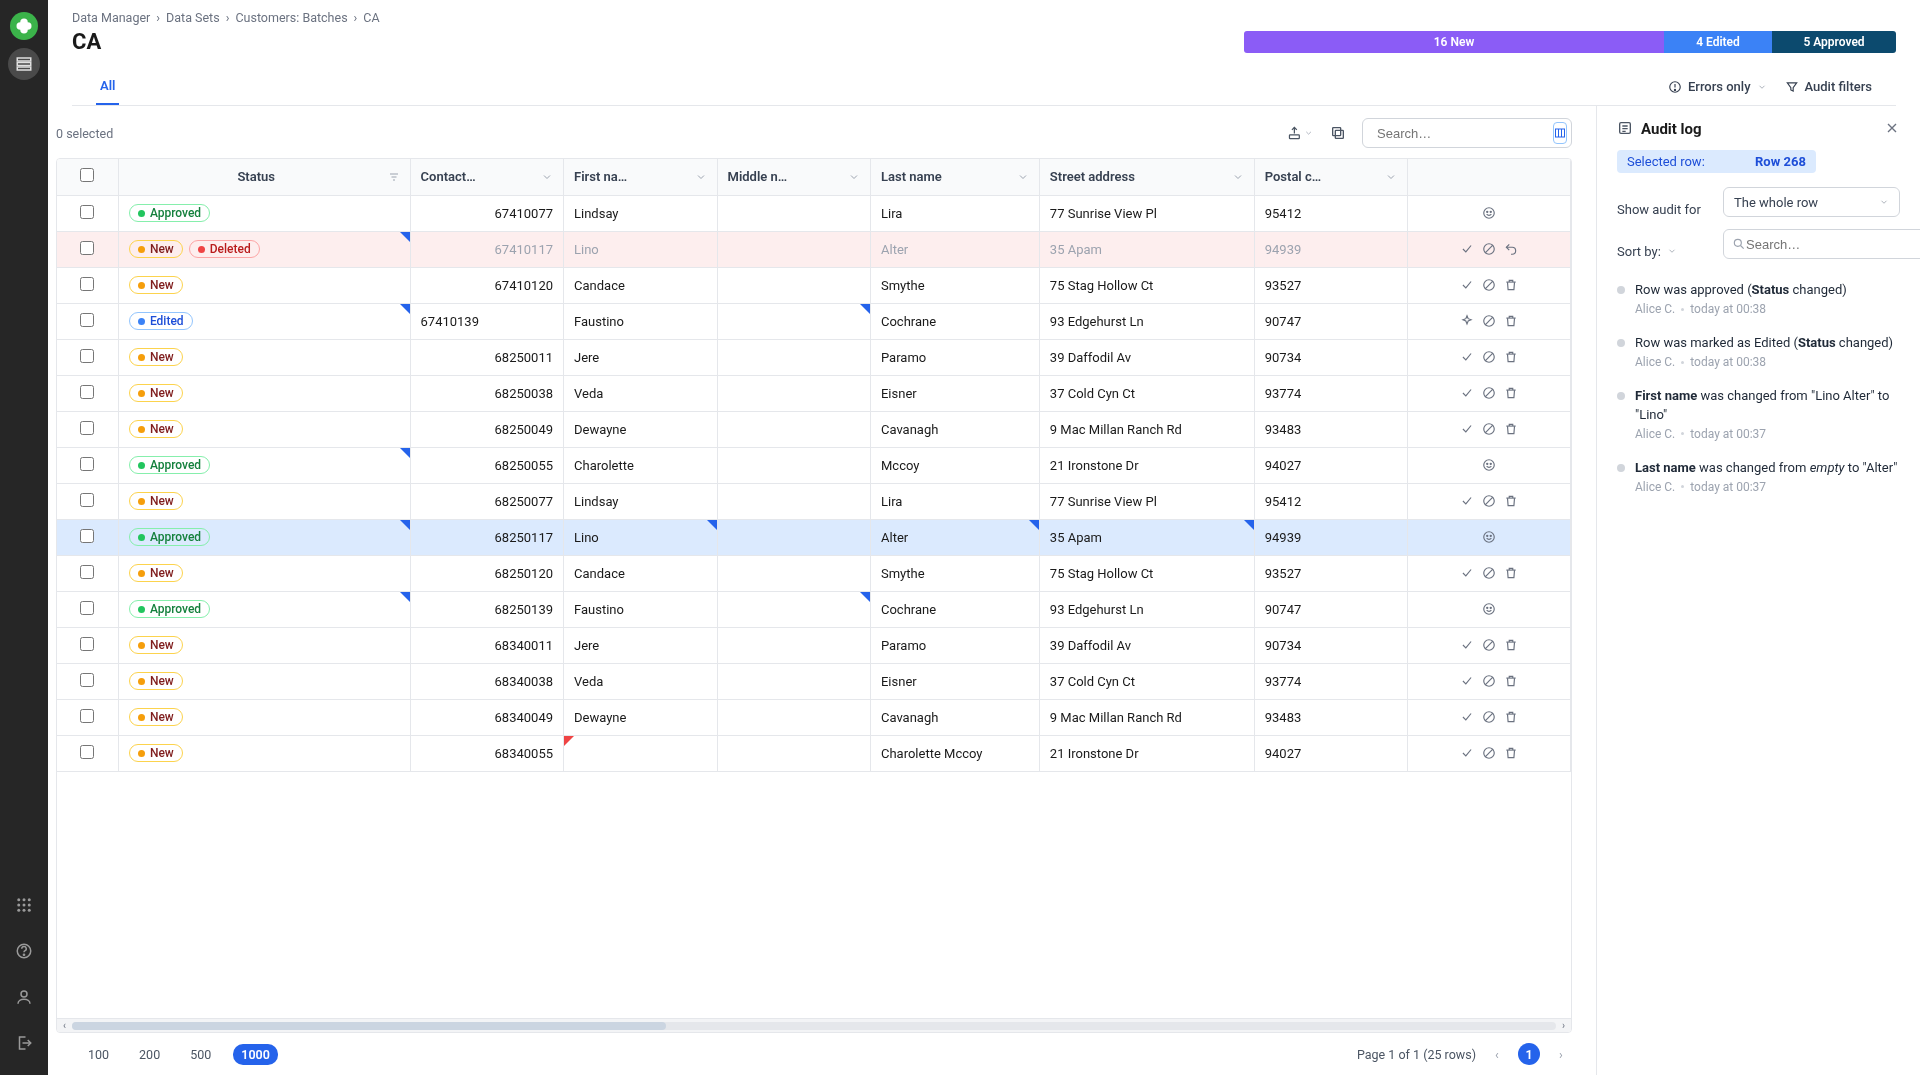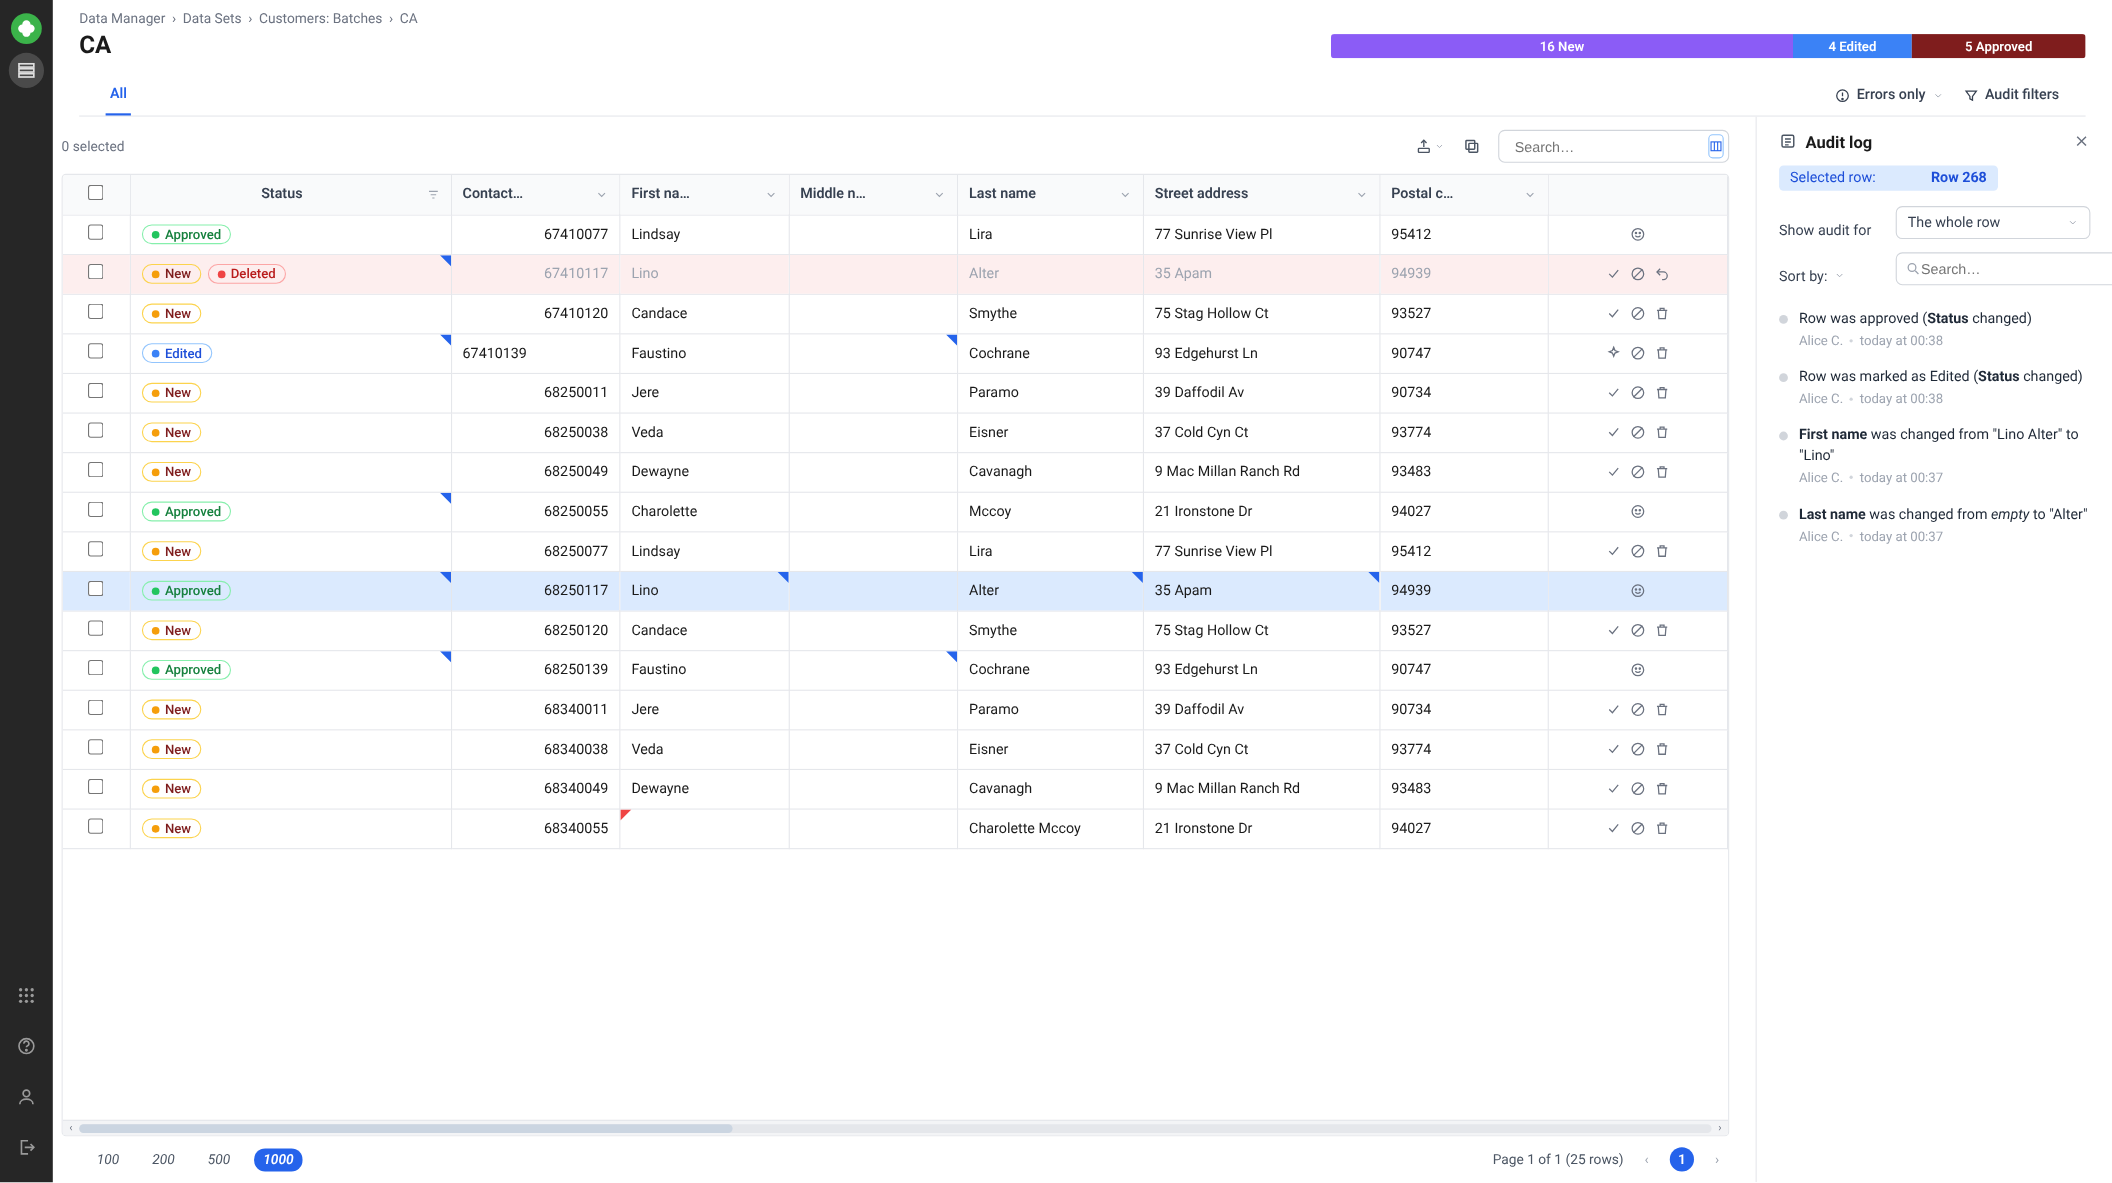--- a/index.html
+++ b/index.html
@@ -21,21 +21,21 @@
 
 .hdr { padding: 10px 24px 0 24px; }
 .crumbs { display:flex; gap:6px; color:#6b7280; font-size:12.5px; align-items:center; }
 .crumbs span { cursor:pointer; }
 .title-row { display:flex; align-items:center; justify-content:space-between; margin-top:4px; }
 .page-title { font-size:22px; font-weight:700; }
 .status-strip { display:flex; height:22px; border-radius:3px; overflow:hidden; font-size:12px; font-weight:600; color:#fff; }
 .strip-seg { display:flex; align-items:center; justify-content:center; padding:0 10px; }
 .strip-new { background:#8b5cf6; width:420px; }
 .strip-edited { background:#3b82f6; width:108px; }
-.strip-approved { background:#7f1d1d; width:158px; }
+.strip-approved { background:#0c4a6e; width:124px; }
 
 
 .toolbar { display:flex; align-items:center; border-bottom:1px solid #e5e7eb; margin-top:14px; padding:0 24px; }
 .tabs { display:flex; gap:16px; }
 .tab { padding:10px 4px; font-size:13px; font-weight:600; color:#6b7280; border-bottom:2px solid transparent; cursor:pointer; }
 .tab.active { color:#2563eb; border-bottom-color:#2563eb; }
 .toolbar-right { margin-left:auto; display:flex; gap:18px; align-items:center; color:#374151; }
 .tool-link { display:flex; align-items:center; gap:6px; cursor:pointer; font-weight:500; }
 .chev { width:10px; height:10px; }
 
@@ -89,21 +89,21 @@
 .row-actions span { cursor:pointer; width:14px; display:flex; justify-content:center; }
 
 input[type=checkbox] { width:14px; height:14px; cursor:pointer; }
 
 .hscroll-hint { height:14px; background:#f3f4f6; border-top:1px solid #e5e7eb; display:flex; align-items:center; justify-content:space-between; padding:0 6px; color:#6b7280; font-size:10px;}
 .hscroll-track { flex:1; height:8px; background:#e5e7eb; margin:0 6px; border-radius:4px; position:relative;}
 .hscroll-thumb { position:absolute; left:0; width:40%; top:0; bottom:0; background:#cbd5e1; border-radius:4px;}
 
 
 .footer { display:flex; align-items:center; padding:10px 24px; gap:14px; color:#4b5563; font-size:12.5px; }
-.page-size { cursor:pointer; padding:3px 8px; border-radius:10px;font-style:italic; }
+.page-size { cursor:pointer; padding:3px 8px; border-radius:10px; }
 .page-size.active { background:#2563eb; color:#fff; font-weight:600; }
 .footer-right { margin-left:auto; display:flex; align-items:center; gap:10px; }
 .pg-btn { width:22px; height:22px; border-radius:50%; display:flex; align-items:center; justify-content:center; cursor:pointer; }
 .pg-btn.num.active { background:#2563eb; color:#fff; font-weight:600; }
 .pg-arrow { color:#9ca3af; }
 
 
 .audit { width:324px; border-left:1px solid #e5e7eb; padding:14px 20px; overflow:auto; display:flex; flex-direction:column; }
 .audit-hdr { display:flex; align-items:flex-start; gap:8px; margin-bottom:12px; }
 .audit-hdr h2 { font-size:15px; font-weight:700; }

